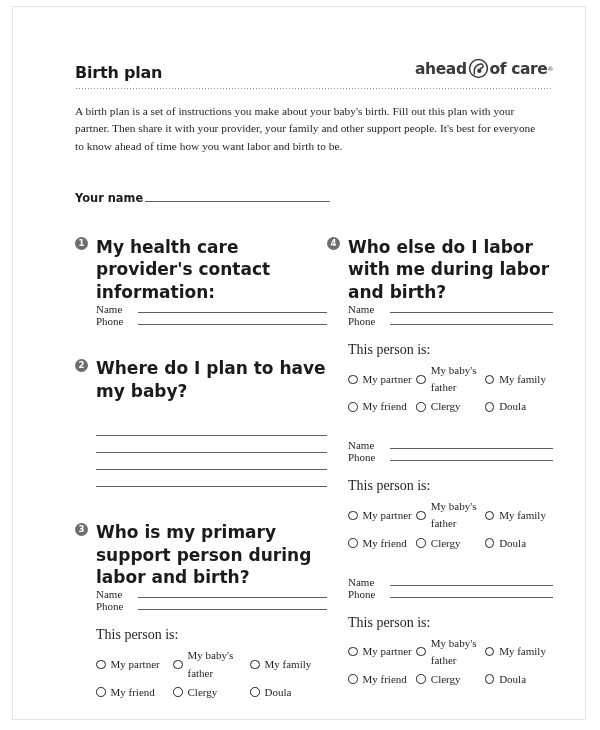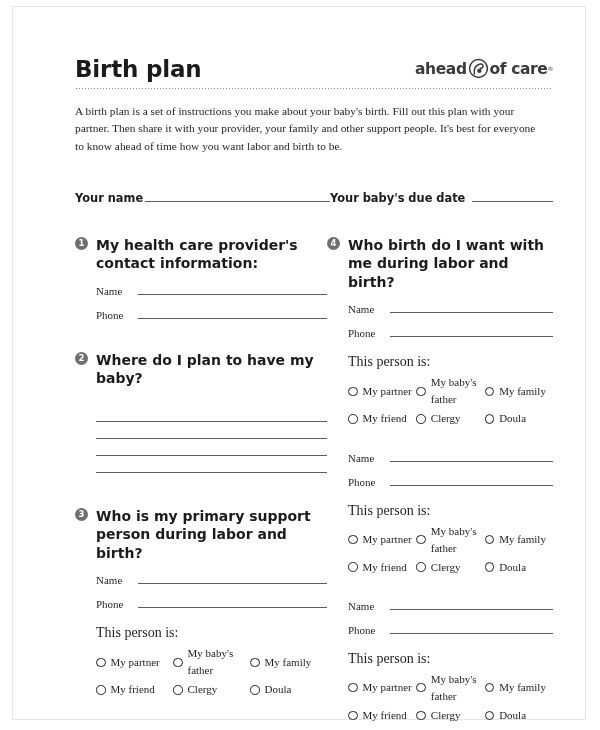--- a/index.html
+++ b/index.html
@@ -34,21 +34,21 @@
 
   
   .header-row {
     display: flex;
     align-items: flex-end;
     justify-content: space-between;
     height: 42px;
   }
   .doc-title {
     font-family: "DejaVu Sans", sans-serif;
-    font-size: 23px;
+    font-size: 16px;
     font-weight: 700;
     color: #1b1b1b;
     letter-spacing: -0.2px;
     line-height: 1;
     text-align: right;
   }
   .logo {
     display: flex;
     align-items: center;
     font-family: "DejaVu Sans", sans-serif;
@@ -132,34 +132,33 @@
     font-size: 8.5px;
     font-weight: 700;
     line-height: 13px;
     text-align: center;
     flex: 0 0 auto;
     margin-top: 1.5px;
   }
   .q-text {
     margin-left: 8px;
     font-family: "DejaVu Sans", sans-serif;
-    font-size: 14px;
+    font-size: 17px;
     font-weight: 700;
     color: #1b1b1b;
     line-height: 1.32;
   }
 
   .indent { margin-left: 21px; }
 
   .np-row {
     display: flex;
     align-items: baseline;
     font-size: 11px;
     color: #1f1f1f;
-    margin-top: 12px;
   }
   .np-row .lbl { width: 42px; flex: 0 0 42px; }
   .np-row .ruled {
     flex: 1 1 auto;
     border-bottom: 1px solid #5d5d5d;
     height: 9px;
   }
 
   .blank-lines { margin-top: 17px; }
   .blank-line {
@@ -224,26 +223,20 @@
 
     <div class="intro">A birth plan is a set of instructions you make about your baby's birth. Fill out this plan with your partner. Then share it with your provider, your family and other support people. It's best for everyone to know ahead of time how you want labor and birth to be.</div>
 
     <div class="toprow">
       <div class="col-l">
         <div class="field-inline">
           <span>Your name</span>
           <span class="ruled"></span>
         </div>
       </div>
-      <div class="col-r">
-        <div class="field-inline spaced">
-          <span>Your baby's due date</span>
-          <span class="ruled"></span>
-        </div>
-      </div>
     </div>
 
     <div class="columns">
 
       <div class="col-left">
 
         <div class="question">
           <div class="badge">1</div>
           <div class="q-text">My health care provider's contact information:</div>
         </div>
@@ -310,21 +303,21 @@
             </div>
           </div>
         </div>
 
       </div>
 
       <div class="col-right">
 
         <div class="question">
           <div class="badge">4</div>
-          <div class="q-text">Who birth do I want with me during labor and birth?</div>
+          <div class="q-text">Who else do I labor with me during labor and birth?</div>
         </div>
 
         <div class="indent">
           <div class="np-row">
             <span class="lbl">Name</span>
             <span class="ruled"></span>
           </div>
           <div class="np-row">
             <span class="lbl">Phone</span>
             <span class="ruled"></span>

